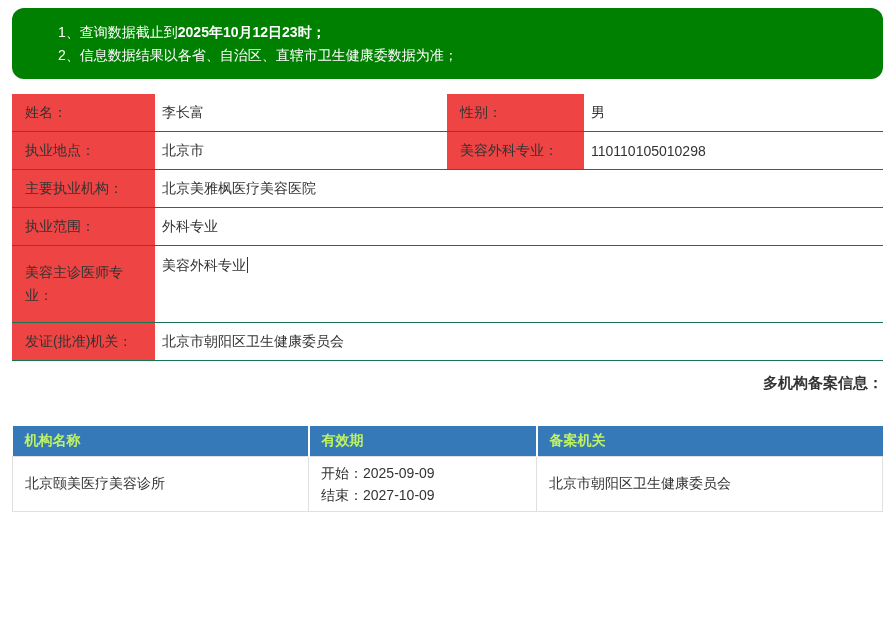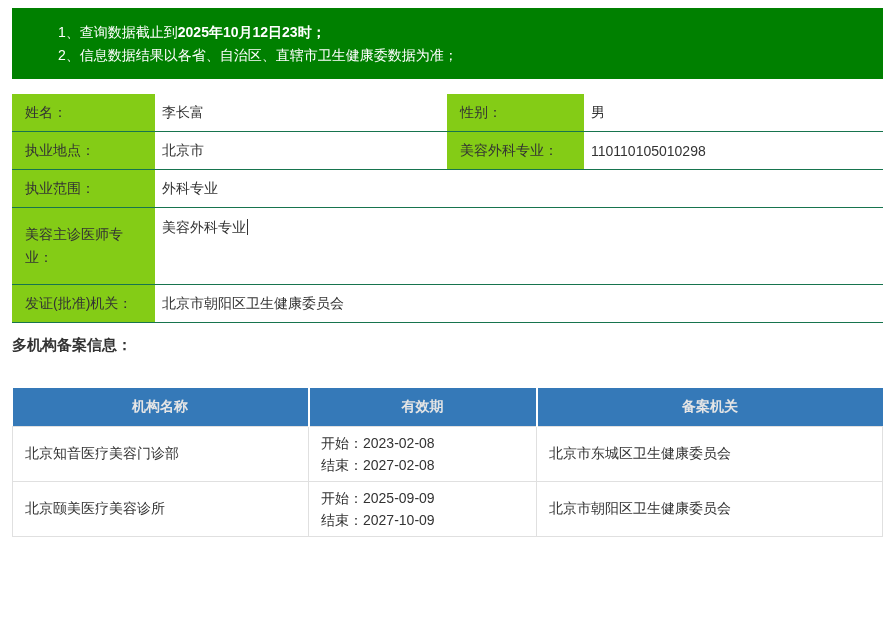--- a/index.html
+++ b/index.html
@@ -5,45 +5,45 @@
   html,body{margin:0;padding:0;background:#ffffff;}
   body{
     width:895px;height:641px;overflow:hidden;
     font-family:"Liberation Sans","DejaVu Sans",sans-serif;
     color:#333333;font-size:14px;
   }
   .container{margin:0 12px;}
 
   
   .notice{
-    margin-top:8px;background:#008000;color:#ffffff;border-radius:0;
+    margin-top:8px;background:#008000;color:#ffffff;border-radius:12px;
     padding:13px 20px 12px 46px;line-height:23px;font-size:14px;
   }
   .notice .b{font-weight:700;}
 
   
   .profile-wrap{margin-top:15px;}
   table.profile{width:100%;border-collapse:collapse;table-layout:fixed;font-size:14px;color:#333;}
   table.profile td{border-bottom:1px solid #17744e;height:37px;vertical-align:middle;word-break:break-all;}
-  table.profile td.lbl{background:#84cc16;padding:0 8px 0 13px;line-height:23px;}
+  table.profile td.lbl{background:#ef4444;padding:0 8px 0 13px;line-height:23px;}
   table.profile td.val{padding:0 16px 0 7px;background:#ffffff;}
   table.profile tr.tall td{height:65px;}
   table.profile tr.tall td.val{vertical-align:top;padding-top:11px;}
 
   .cursor{display:inline-block;width:1px;height:16px;background:#333;vertical-align:-3px;margin-left:1px;}
 
   
-  .section-title{margin-top:13px;text-align:left;font-weight:700;font-size:15px;color:#333;}
+  .section-title{margin-top:13px;text-align:right;font-weight:700;font-size:15px;color:#333;}
 
   
   .registry-wrap{margin-top:33px;}
   table.registry{width:100%;border-collapse:collapse;table-layout:fixed;font-size:14px;color:#333;}
   table.registry thead th{
-    background:#3579b8;color:#e5e5e5;font-weight:700;text-align:center;
-    height:38px;padding:0 12px;border-right:2px solid #ffffff;
+    background:#3579b8;color:#bef264;font-weight:700;text-align:left;
+    height:30px;padding:0 12px;border-right:2px solid #ffffff;
   }
   table.registry thead th:last-child{border-right:none;}
   table.registry tbody td{
     border:1px solid #e0e0e0;height:54px;padding:0 12px;vertical-align:middle;background:#fff;
   }
   table.registry .period div{line-height:22px;}
 </style>
 </head>
 <body>
 
@@ -73,20 +73,24 @@
           <td class="lbl">性别：</td>
           <td class="val">男</td>
         </tr>
         <tr>
           <td class="lbl">执业地点：</td>
           <td class="val">北京市</td>
           <td class="lbl">美容外科专业：</td>
           <td class="val">110110105010298</td>
         </tr>
         <tr>
+          <td class="lbl">主要执业机构：</td>
+          <td class="val" colspan="3">北京美雅枫医疗美容医院</td>
+        </tr>
+        <tr>
           <td class="lbl">执业范围：</td>
           <td class="val" colspan="3">外科专业</td>
         </tr>
         <tr class="tall">
           <td class="lbl">美容主诊医师专业：</td>
           <td class="val" colspan="3"><span>美容外科专业</span><span class="cursor"></span></td>
         </tr>
         <tr>
           <td class="lbl">发证(批准)机关：</td>
           <td class="val" colspan="3">北京市朝阳区卫生健康委员会</td>
@@ -106,28 +110,20 @@
         </colgroup>
       <thead>
         <tr>
           <th>机构名称</th>
           <th>有效期</th>
           <th>备案机关</th>
         </tr>
       </thead>
       <tbody>
         <tr>
-          <td>北京知音医疗美容门诊部</td>
-          <td class="period">
-            <div>开始：2023-02-08</div>
-            <div>结束：2027-02-08</div>
-          </td>
-          <td>北京市东城区卫生健康委员会</td>
-        </tr>
-        <tr>
           <td>北京颐美医疗美容诊所</td>
           <td class="period">
             <div>开始：2025-09-09</div>
             <div>结束：2027-10-09</div>
           </td>
           <td>北京市朝阳区卫生健康委员会</td>
         </tr>
       </tbody>
     </table>
   </div>

